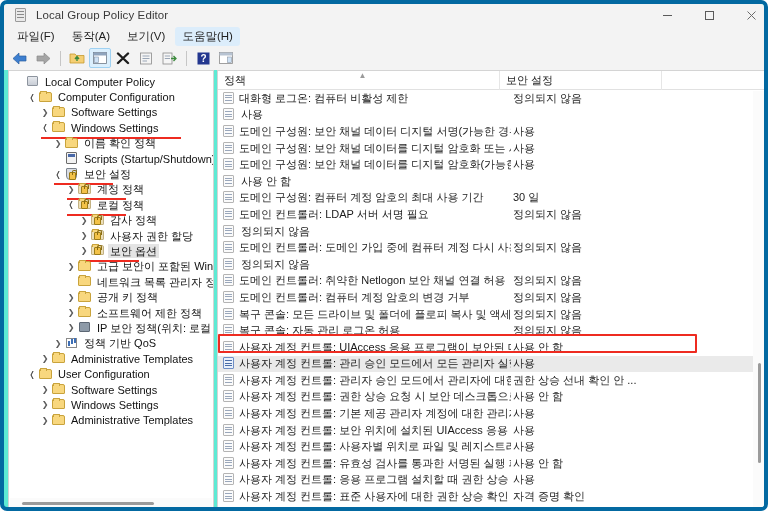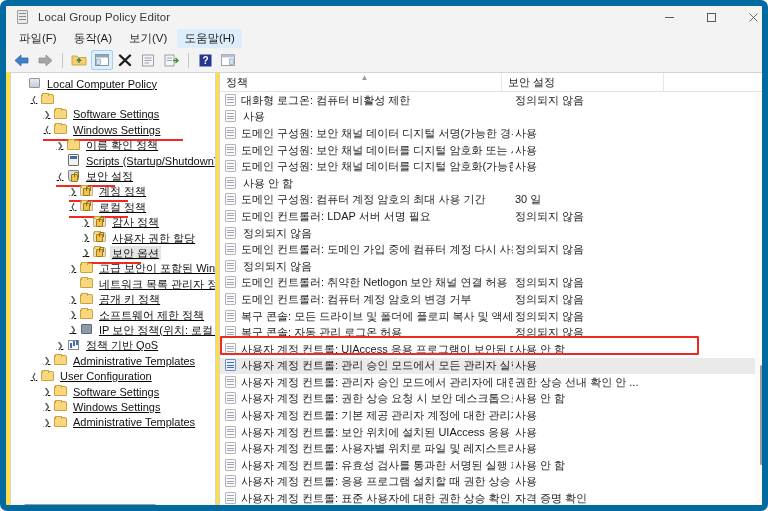--- a/index.html
+++ b/index.html
@@ -7,22 +7,22 @@
     margin: 0; padding: 0;
     width: 768px; height: 511px;
     overflow: hidden;
     background: #ffffff;
     font-family: "Liberation Sans", "DejaVu Sans", sans-serif;
     -webkit-font-smoothing: antialiased;
   }
   #app {
     position: relative;
     width: 768px; height: 511px;
-    background: #fde047;
-    border: 6px solid #0369a1;
+    background: #5eead4;
+    border: 4px solid #0369a1;
     border-radius: 7px;
     overflow: hidden;
   }
 
   
   .titlebar {
     position: absolute; left: 0; top: 0;
     width: 768px; height: 22px;
     background: #f3f3f3;
     display: flex; align-items: center;
@@ -103,21 +103,21 @@
   }
   .list-pane {
     position: absolute; left: 209px; top: 0;
     width: 551px; height: 441px;
     background: #ffffff;
     border: 1px solid #d4d4d4;
     overflow: hidden;
   }
 
   
-  .tree { position: absolute; left: 0; top: 3px; width: 206px; text-decoration: underline; }
+  .tree { position: absolute; left: 0; top: 3px; width: 206px; }
   .trow {
     position: relative;
     height: 15.4px;
     display: flex; align-items: center;
     white-space: nowrap;
     font-size: 11px; color: #111111;
   }
   .trow.sel .tlabel { background: #e4e4e4; }
   .chev {
     width: 12px; flex: none;
@@ -308,20 +308,21 @@
               <span class="compico"></span>
             </span>
             <span class="tlabel">Local Computer Policy</span>
           </div>
           <div class="trow">
             <span style="width:17px;flex:none"></span>
             <span class="chev open">❬</span>
             <span class="ticon">
               <span class="fld"></span>
             </span>
+            <span class="tlabel">Computer Configuration</span>
           </div>
           <div class="trow">
             <span style="width:30px;flex:none"></span>
             <span class="chev">❯</span>
             <span class="ticon">
               <span class="fld"></span>
             </span>
             <span class="tlabel">Software Settings</span>
           </div>
           <div class="trow">

